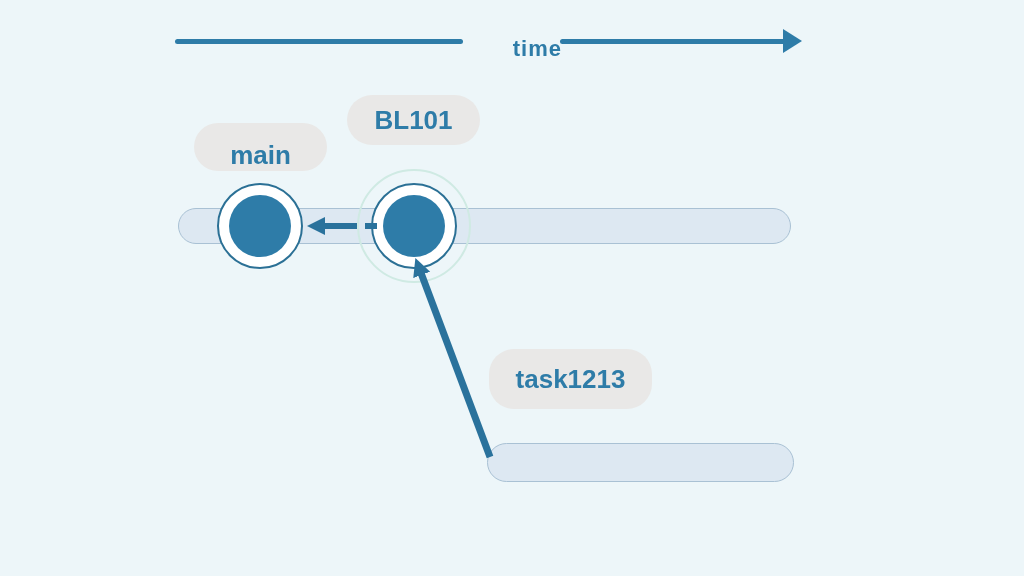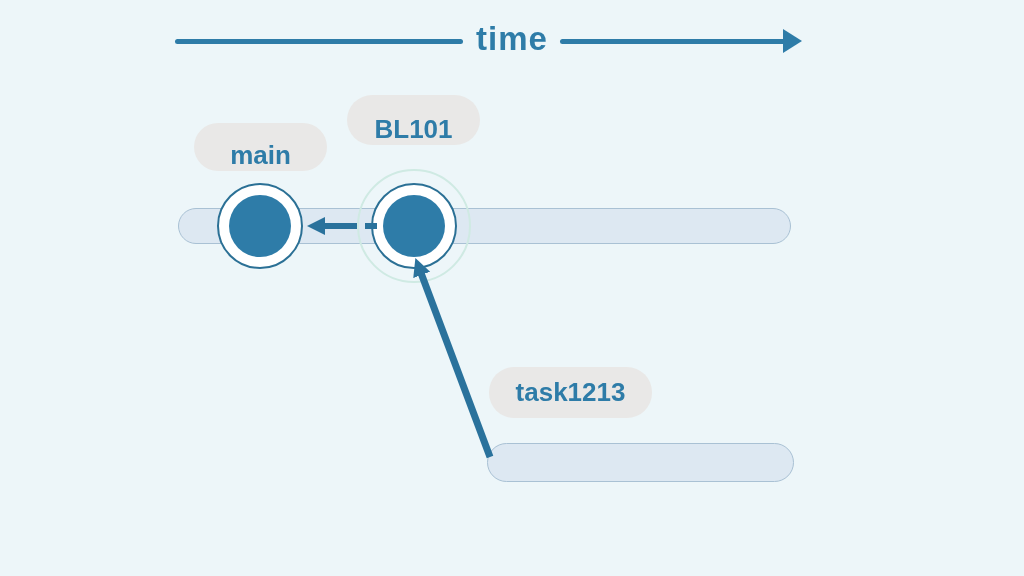--- a/index.html
+++ b/index.html
@@ -27,24 +27,24 @@
   .axis-arrowhead {
     position: absolute;
     left: 783px; top: 29px;
     width: 0; height: 0;
     border-top: 12px solid transparent;
     border-bottom: 12px solid transparent;
     border-left: 19px solid #2e7ca8;
   }
   .time-label {
     position: absolute;
-    left: 462px; top: 20px;
+    left: 462px; top: 36px;
     width: 100px;
-    text-align: center;
-    font-size: 33px;
+    text-align: right;
+    font-size: 22px;
     font-weight: bold;
     color: #2e7ca8;
     letter-spacing: 1px;
   }
 
   
   .track {
     position: absolute;
     background: #dde8f2;
     border: 1px solid #a9c1d4;
@@ -86,22 +86,22 @@
     background: #e9e8e7;
     border-radius: 25px;
     color: #2e7ca8;
     font-size: 26px;
     font-weight: bold;
     display: flex;
     align-items: center;
     justify-content: center;
   }
   .pill.main     { left: 194px; top: 123px; width: 133px; height: 48px; align-items: flex-end; }
-  .pill.bl101    { left: 347px; top:  95px; width: 133px; height: 50px; align-items: flex-end; }
-  .pill.task1213 { left: 489px; top: 367px; width: 163px; height: 51px; }
+  .pill.bl101    { left: 347px; top:  95px; width: 133px; height: 50px; }
+  .pill.task1213 { left: 489px; top: 349px; width: 163px; height: 60px; }
 
   
   .arrows {
     position: absolute;
     left: 0; top: 0;
     pointer-events: none;
   }
 </style>
 </head>
 <body>

